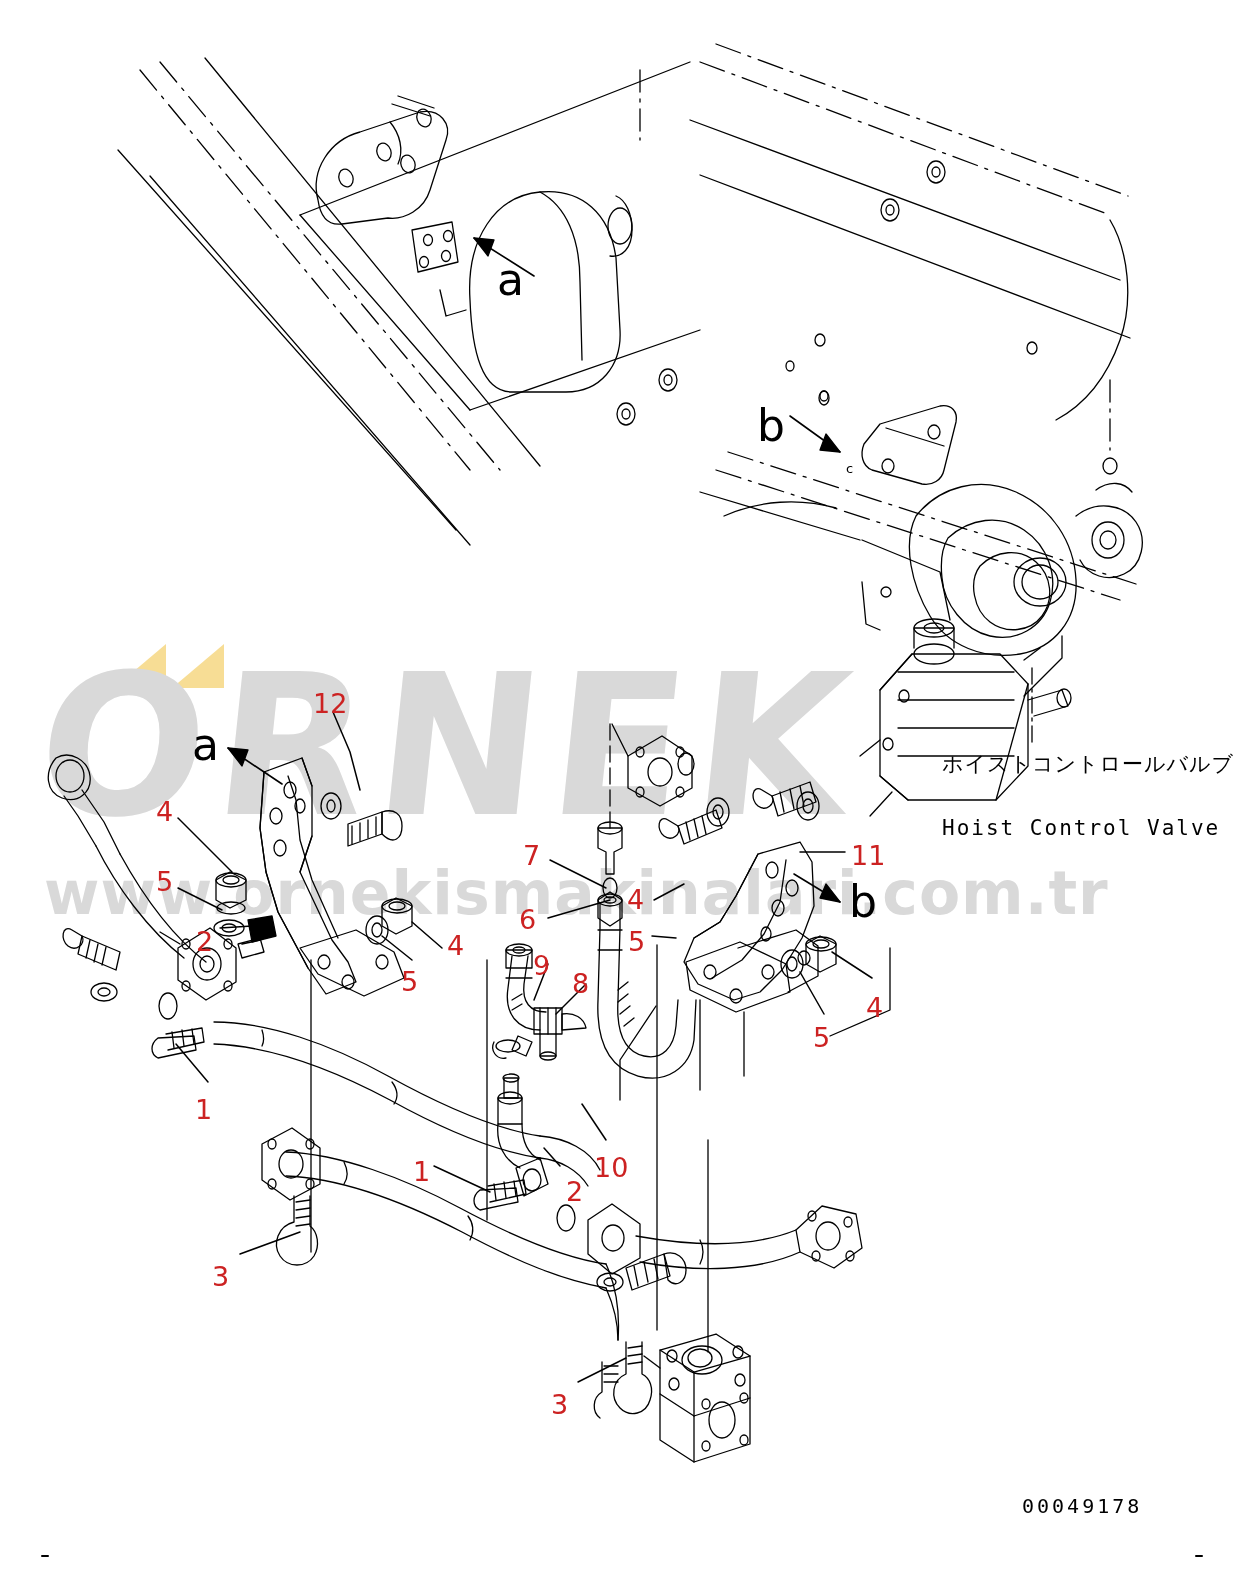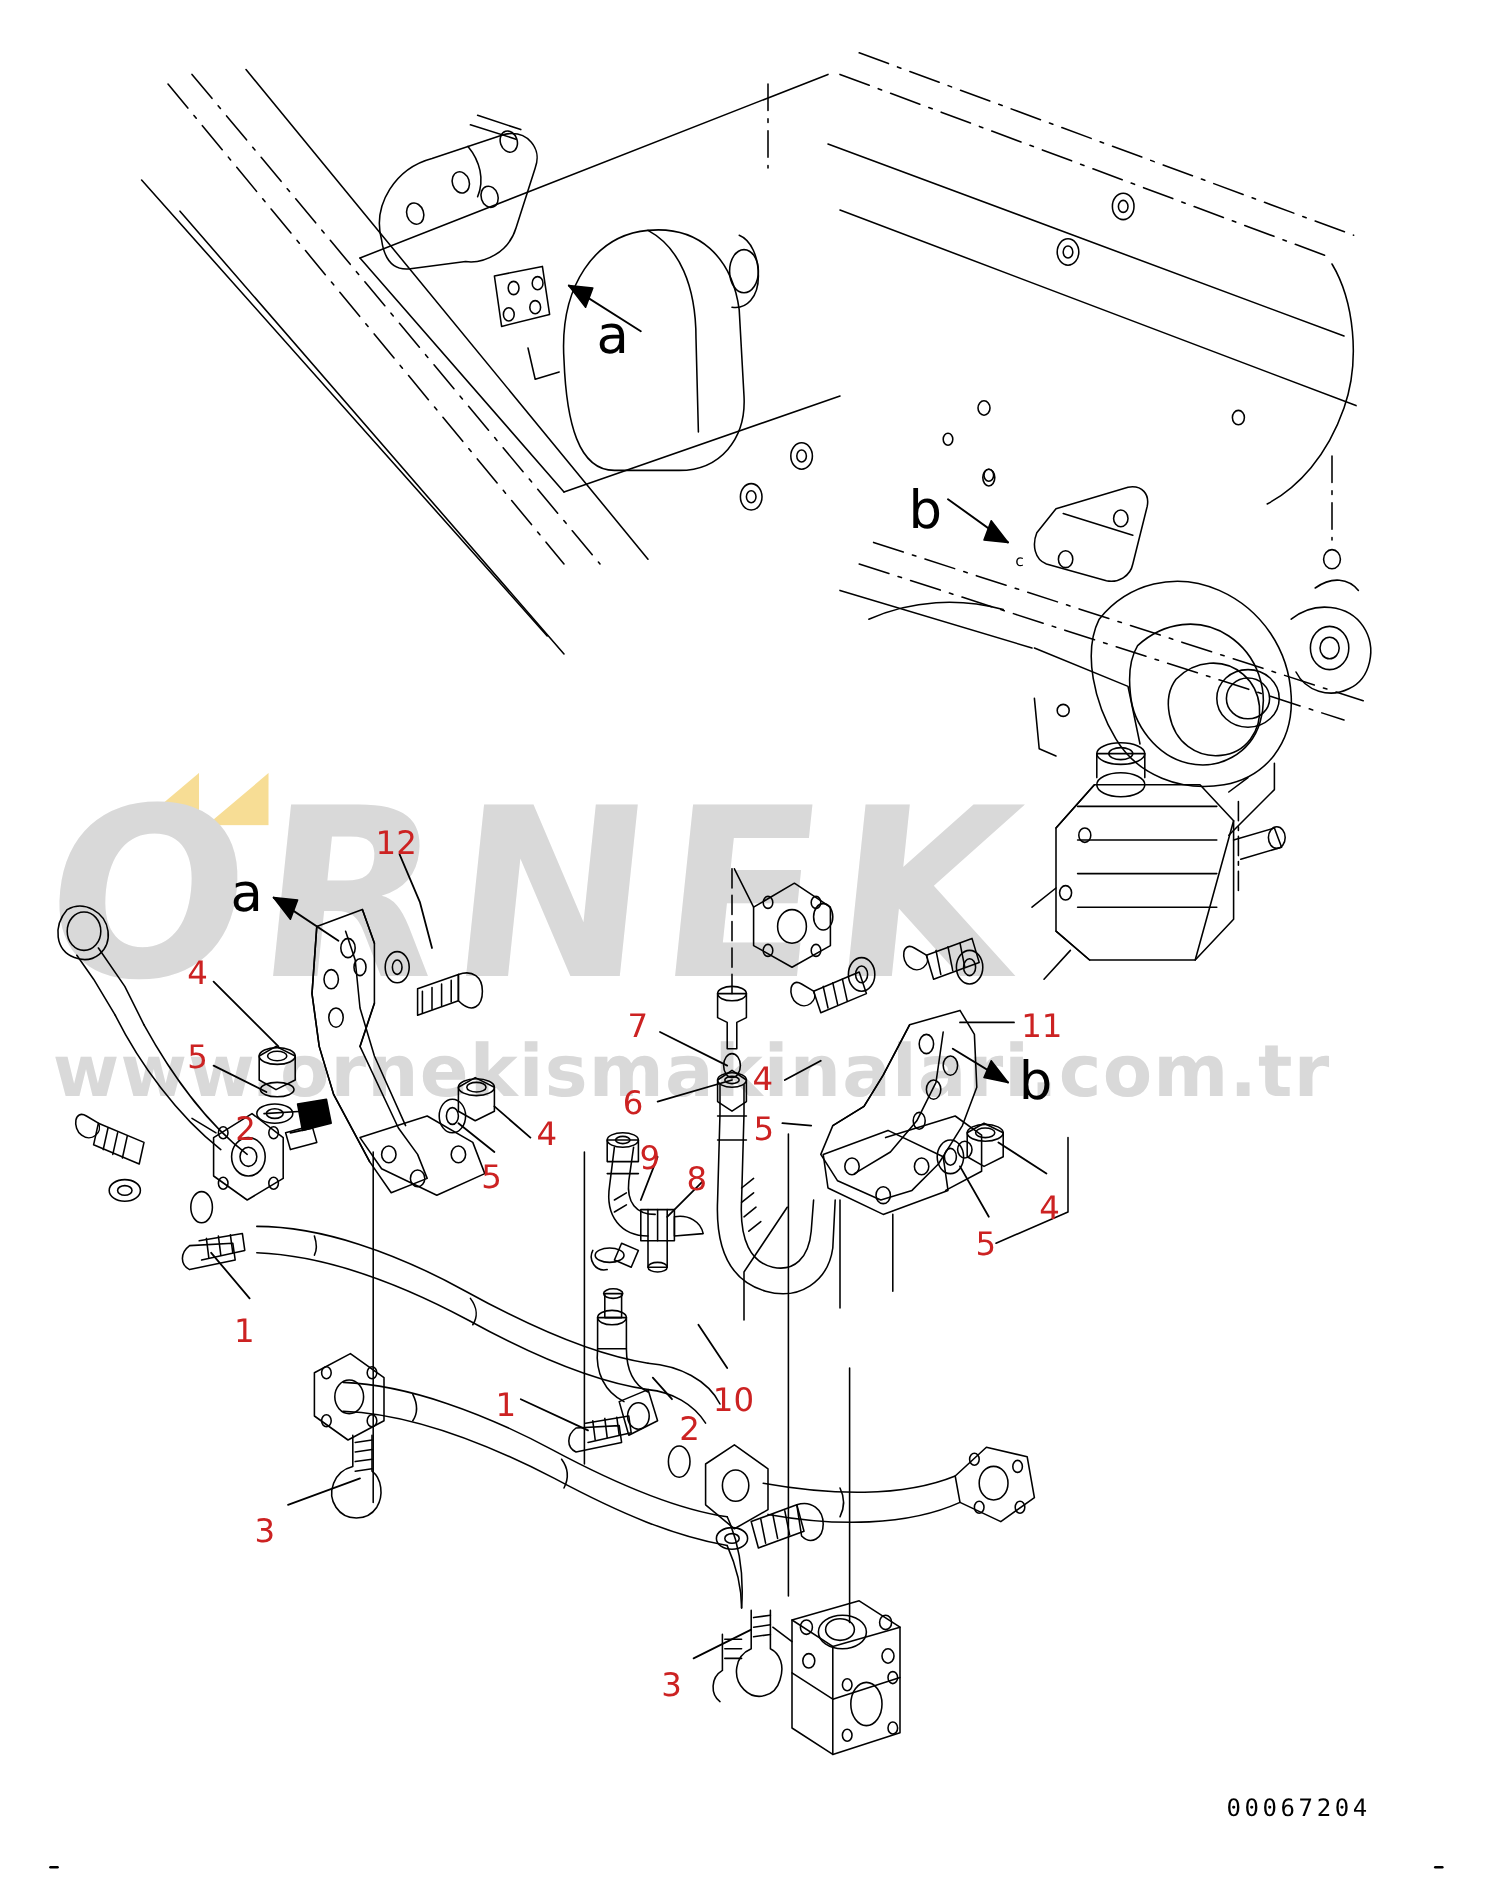--- a/index.html
+++ b/index.html
@@ -494,20 +494,24 @@
         <path d="M840,902 L820,898 L826,884 Z" fill="#000"></path>
       </g>
 
       <path d="M42,1556 L48,1556" stroke-width="2"></path>
       <path d="M1196,1556 L1202,1556" stroke-width="2"></path>
 
     </g>
   </svg>
 
 
+  <div class="lbl" style="left:942px;top:712px;">
+    <div class="jp">ホイストコントロールバルブ</div>
+    <div class="en">Hoist Control Valve</div>
+  </div>
 
   <div class="detmark" style="left:497px;top:258px;">a</div>
   <div class="detmark" style="left:757px;top:404px;">b</div>
   <div class="detmark" style="left:192px;top:723px;">a</div>
   <div class="detmark" style="left:849px;top:880px;">b</div>
   <div class="cmark" style="left:846px;top:461px;">c</div>
 
   <div class="callout" style="left:313px;top:688px;">12</div>
   <div class="callout" style="left:156px;top:796px;">4</div>
   <div class="callout" style="left:156px;top:866px;">5</div>
@@ -523,15 +527,15 @@
   <div class="callout" style="left:851px;top:840px;">11</div>
   <div class="callout" style="left:866px;top:992px;">4</div>
   <div class="callout" style="left:813px;top:1022px;">5</div>
   <div class="callout" style="left:195px;top:1094px;">1</div>
   <div class="callout" style="left:413px;top:1156px;">1</div>
   <div class="callout" style="left:566px;top:1176px;">2</div>
   <div class="callout" style="left:594px;top:1152px;text-align:right;">10</div>
   <div class="callout" style="left:212px;top:1261px;">3</div>
   <div class="callout" style="left:551px;top:1389px;">3</div>
 
-  <div class="sheetno">00067204</div>
+  <div class="sheetno">00049178</div>
 
 </div>
 
 </body></html>

